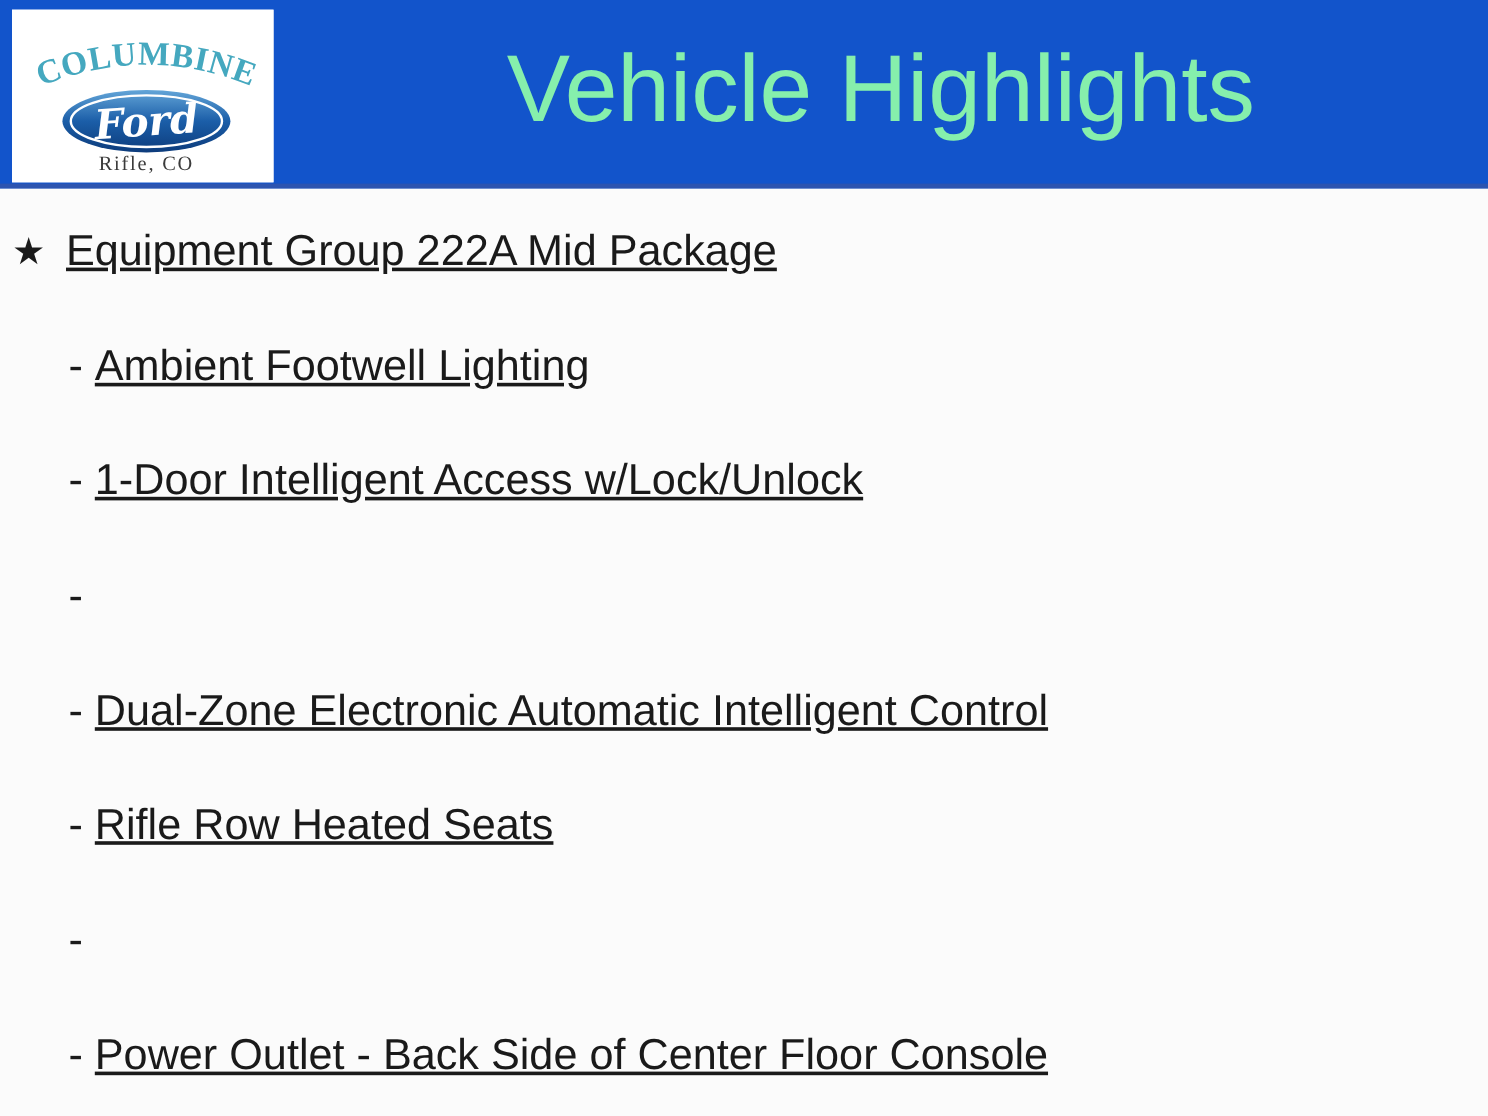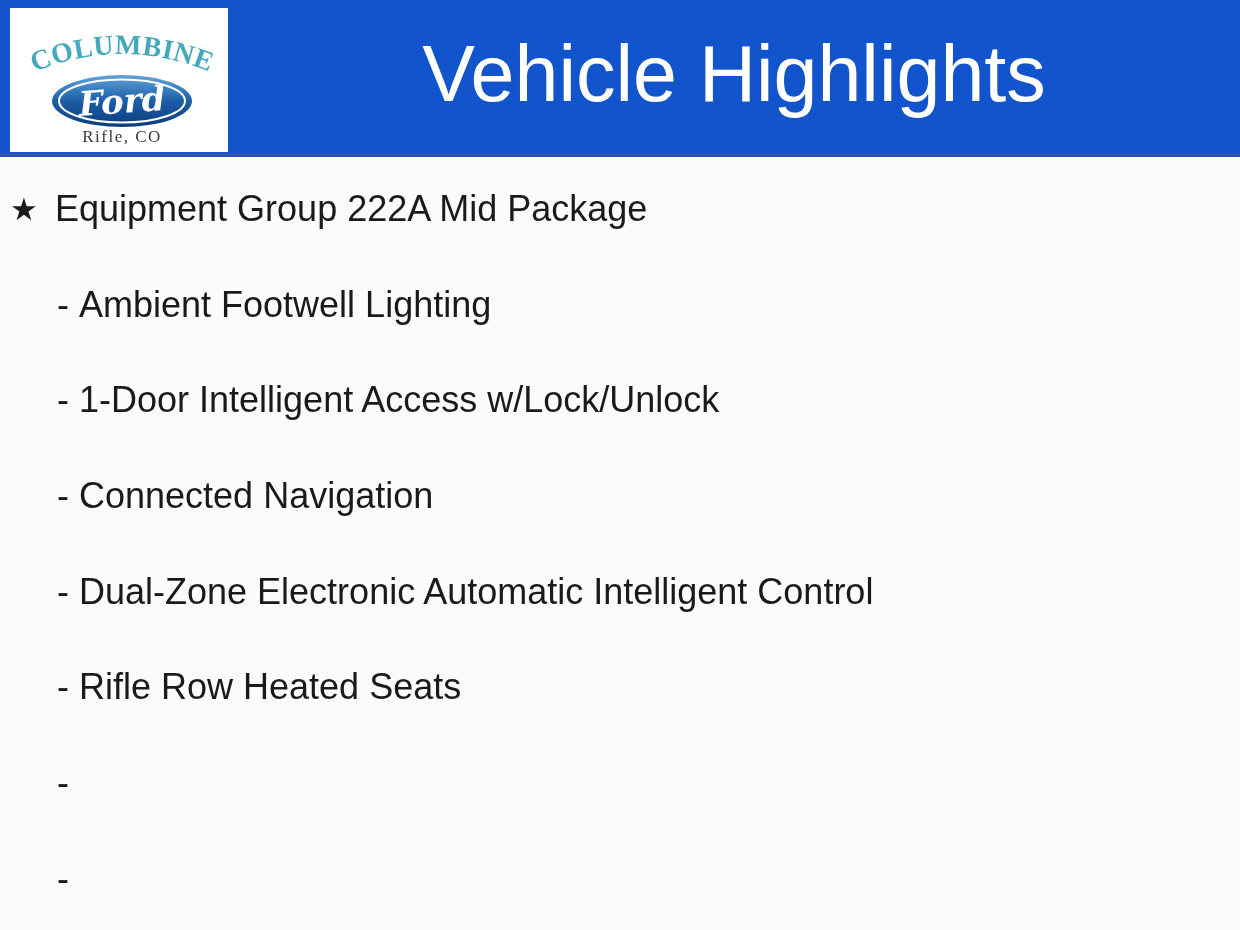--- a/index.html
+++ b/index.html
@@ -75,20 +75,21 @@
     width: 45px;
     font-size: 31px;
     line-height: 1;
     padding-top: 2px;
   }
   .item.level-1 .bullet {
     width: 22px;
   }
   .label {
     display: inline-block;
+    text-decoration: underline;
   }
 </style>
 </head>
 <body>
 
 <div class="slide">
 
   <header class="header">
 
     <div class="logo-box">
@@ -108,52 +109,52 @@
         <g>
           <ellipse cx="112" cy="93" rx="70" ry="26" fill="url(#ovalGrad)"></ellipse>
           <ellipse cx="112" cy="93" rx="63" ry="21.5" fill="none" stroke="#ffffff" stroke-width="2"></ellipse>
           <text x="112" y="105" text-anchor="middle" font-family="'DejaVu Serif', serif" font-style="italic" font-weight="bold" font-size="34" fill="#ffffff" transform="rotate(-4 112 93)">Ford</text>
         </g>
         <text x="112" y="134" text-anchor="middle" font-family="'Liberation Serif', serif" font-size="17" letter-spacing="1.5" class="location-fill" fill="#3b3b3b">Rifle, CO</text>
       </svg>
     </div>
 
     <div class="title-wrap">
-      <h1 class="page-title" style="color: #ffffff;">Vehicle Highlights</h1>
+      <h1 class="page-title" style="color: #86efac;">Vehicle Highlights</h1>
     </div>
 
   </header>
 
   <main class="content">
 
   <div class="item level-0">
         <span class="bullet">★</span>
         <span class="label">Equipment Group 222A Mid Package</span>
       </div>
       <div class="item level-1">
         <span class="bullet">-</span>
         <span class="label">Ambient Footwell Lighting</span>
       </div>
       <div class="item level-1">
         <span class="bullet">-</span>
         <span class="label">1-Door Intelligent Access w/Lock/Unlock</span>
       </div>
       <div class="item level-1">
         <span class="bullet">-</span>
-        <span class="label">Connected Navigation</span>
       </div>
       <div class="item level-1">
         <span class="bullet">-</span>
         <span class="label">Dual-Zone Electronic Automatic Intelligent Control</span>
       </div>
       <div class="item level-1">
         <span class="bullet">-</span>
         <span class="label">Rifle Row Heated Seats</span>
       </div>
       <div class="item level-1">
         <span class="bullet">-</span>
       </div>
       <div class="item level-1">
         <span class="bullet">-</span>
+        <span class="label">Power Outlet - Back Side of Center Floor Console</span>
       </div>
     </main>
 
 </div>
 
 </body></html>

